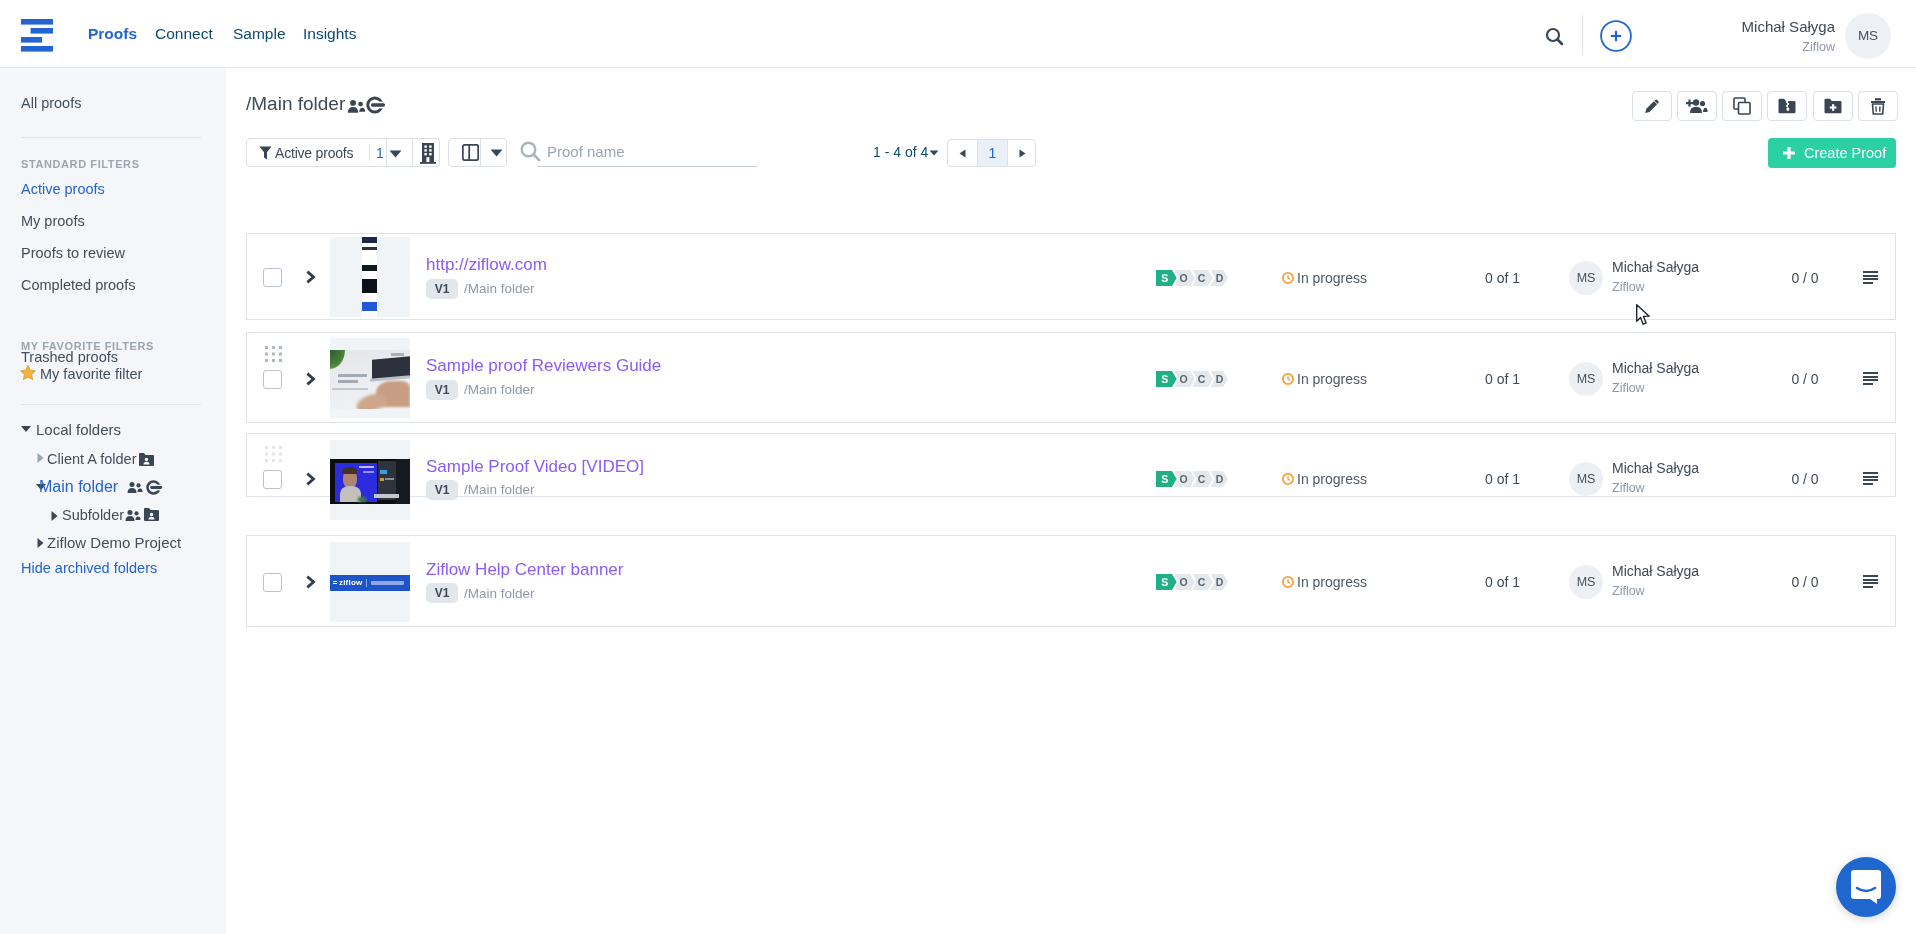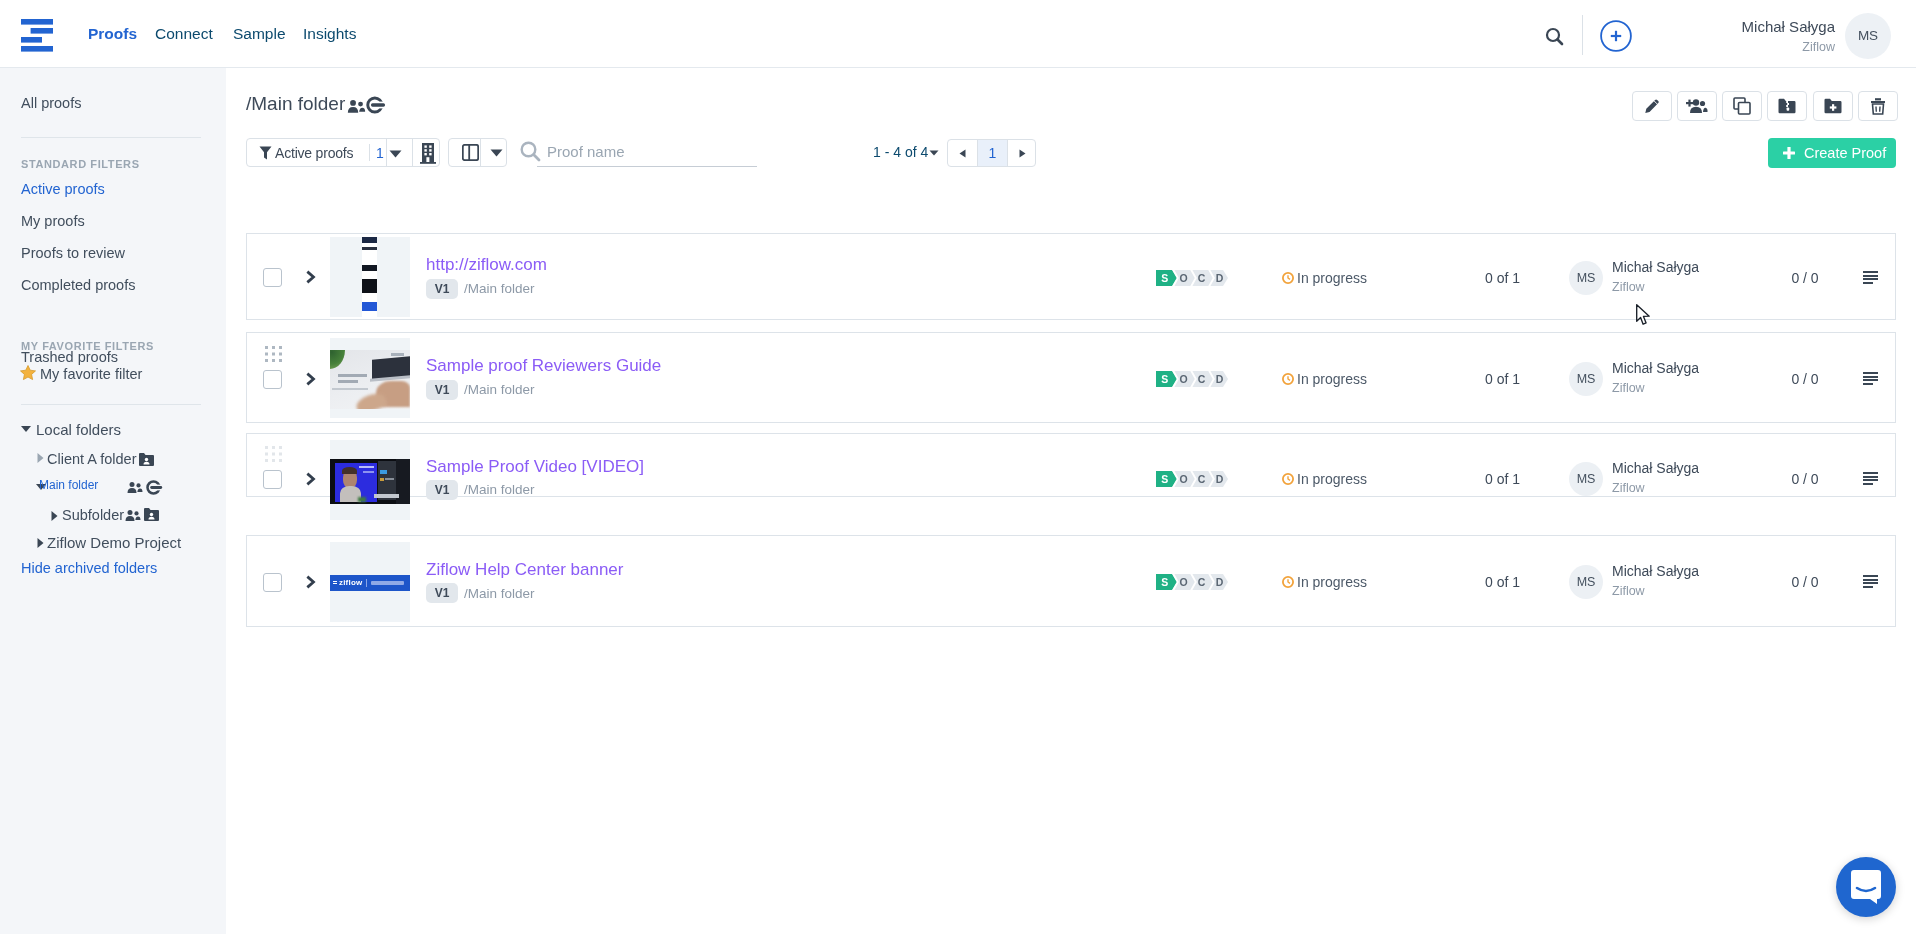--- a/index.html
+++ b/index.html
@@ -87,21 +87,21 @@
     </svg>
   <span class="sitem" style="left:47px; top:383px;">Client A folder</span>
   <svg class="abs" style="left:138px; top:384px;" width="17" height="16" viewBox="0 0 17 16">
       <path d="M1 2 Q1 1 2 1 L6 1 L7.5 3 L15 3 Q16 3 16 4 L16 13 Q16 14 15 14 L2 14 Q1 14 1 13 Z" fill="#3a4654"></path>
       <circle cx="8.5" cy="7.5" r="1.7" fill="#fff"></circle>
       <path d="M5.5 12.6 Q5.5 9.8 8.5 9.8 Q11.5 9.8 11.5 12.6 Z" fill="#fff"></path>
     </svg>
   <svg class="abs" style="left:36px; top:415px;" width="10" height="8" viewBox="0 0 10 8">
       <path d="M0 1 L10 1 L5 7 Z" fill="#3a4654"></path>
     </svg>
-  <span class="sitem blue" style="left:39px; top:410px; font-size:12px;">Main folder</span>
+  <span class="sitem blue" style="left:39px; top:410px; font-size:16px;">Main folder</span>
   <svg class="abs" style="left:127px; top:413px;" width="16" height="13" viewBox="0 0 16 13">
       <circle cx="5" cy="3.4" r="2.5" fill="#3a4654"></circle>
       <circle cx="11.5" cy="4.4" r="2.1" fill="#3a4654"></circle>
       <path d="M0.5 12 Q0.5 7 5 7 Q9.5 7 9.5 12 Z" fill="#3a4654"></path>
       <path d="M10.3 11 Q10.8 7.6 13 7.6 Q15.5 7.6 15.5 11 Z" fill="#3a4654"></path>
     </svg>
   <svg class="abs" style="left:146px; top:412px;" width="17" height="15" viewBox="0 0 17 15">
       <circle cx="7.5" cy="7.5" r="6" fill="none" stroke="#3a4654" stroke-width="2.5"></circle>
       <rect x="10.6" y="4.6" width="6.4" height="5.8" fill="#f4f6f9"></rect>
       <rect x="4.2" y="6.1" width="12" height="2.8" rx="1.4" fill="#3a4654"></rect>

